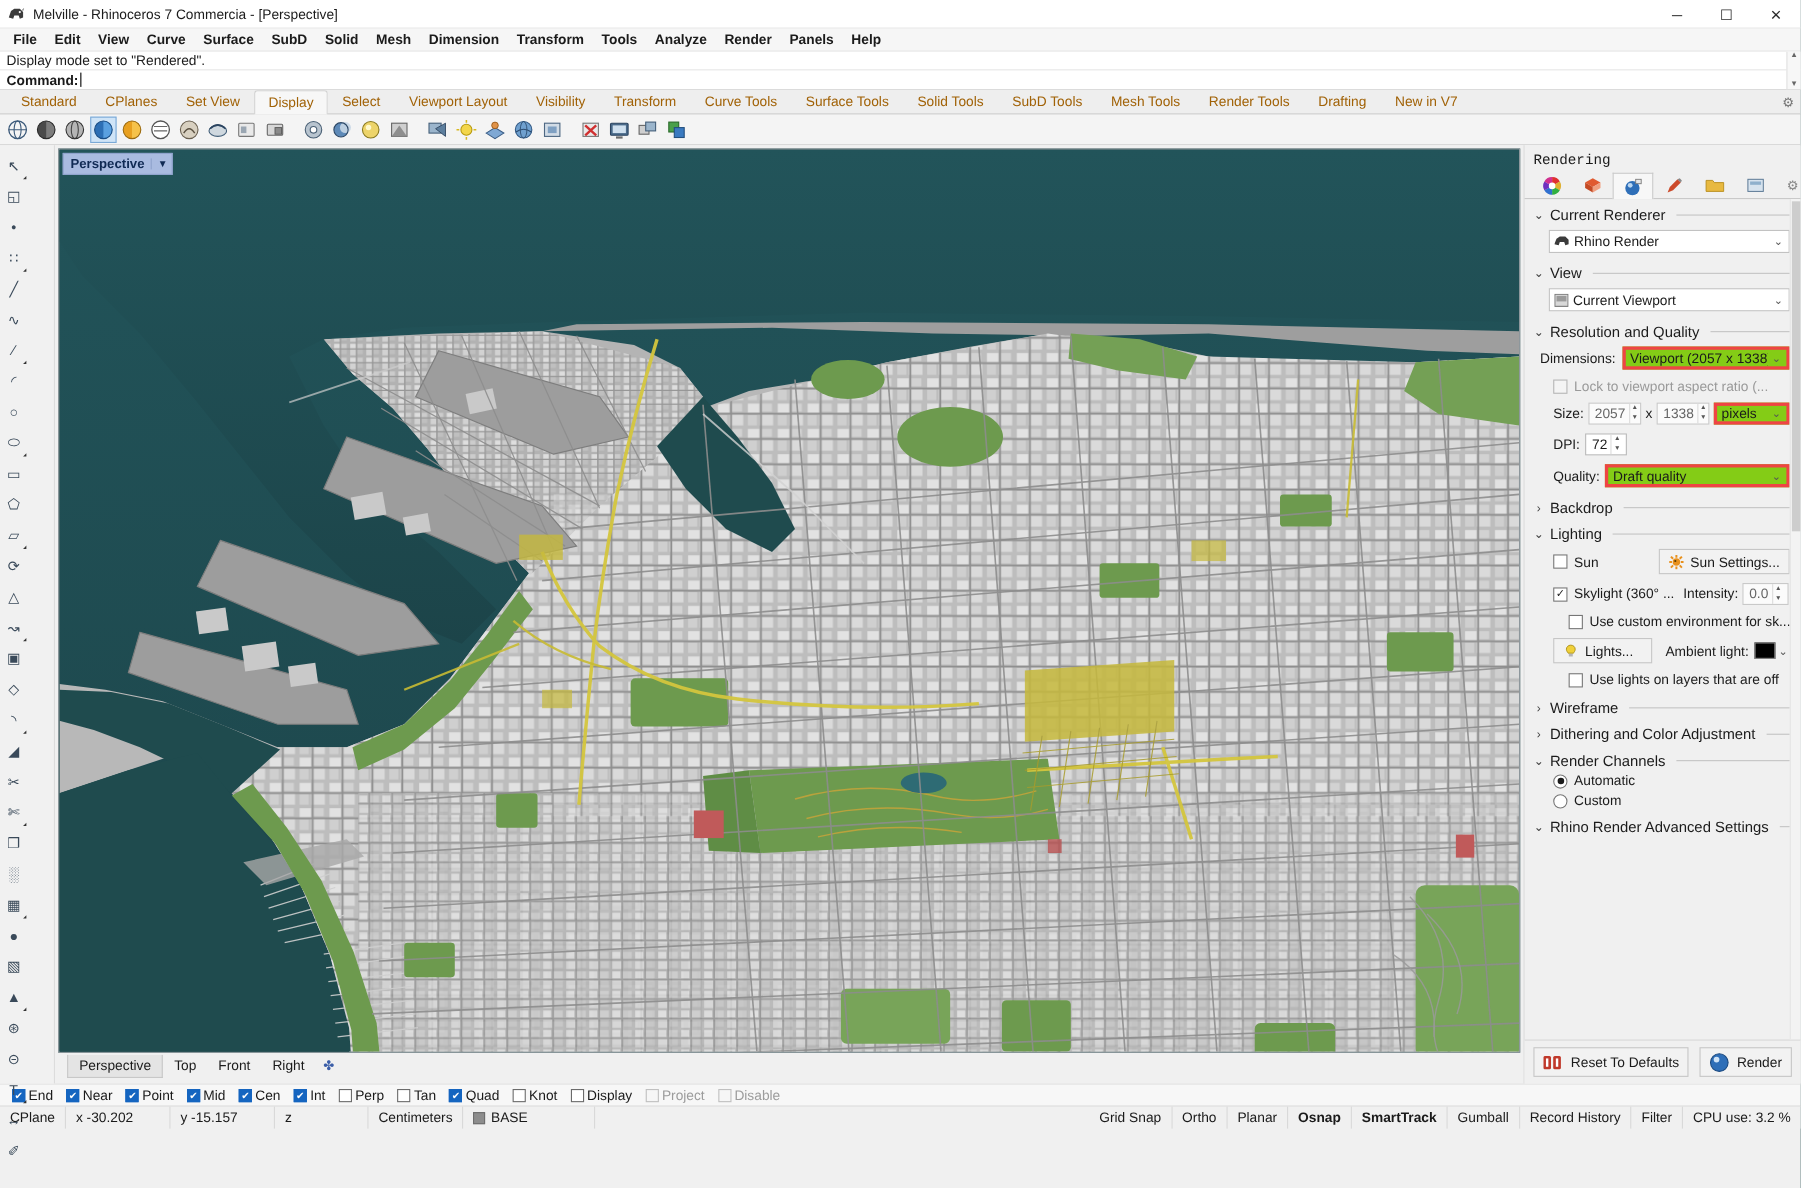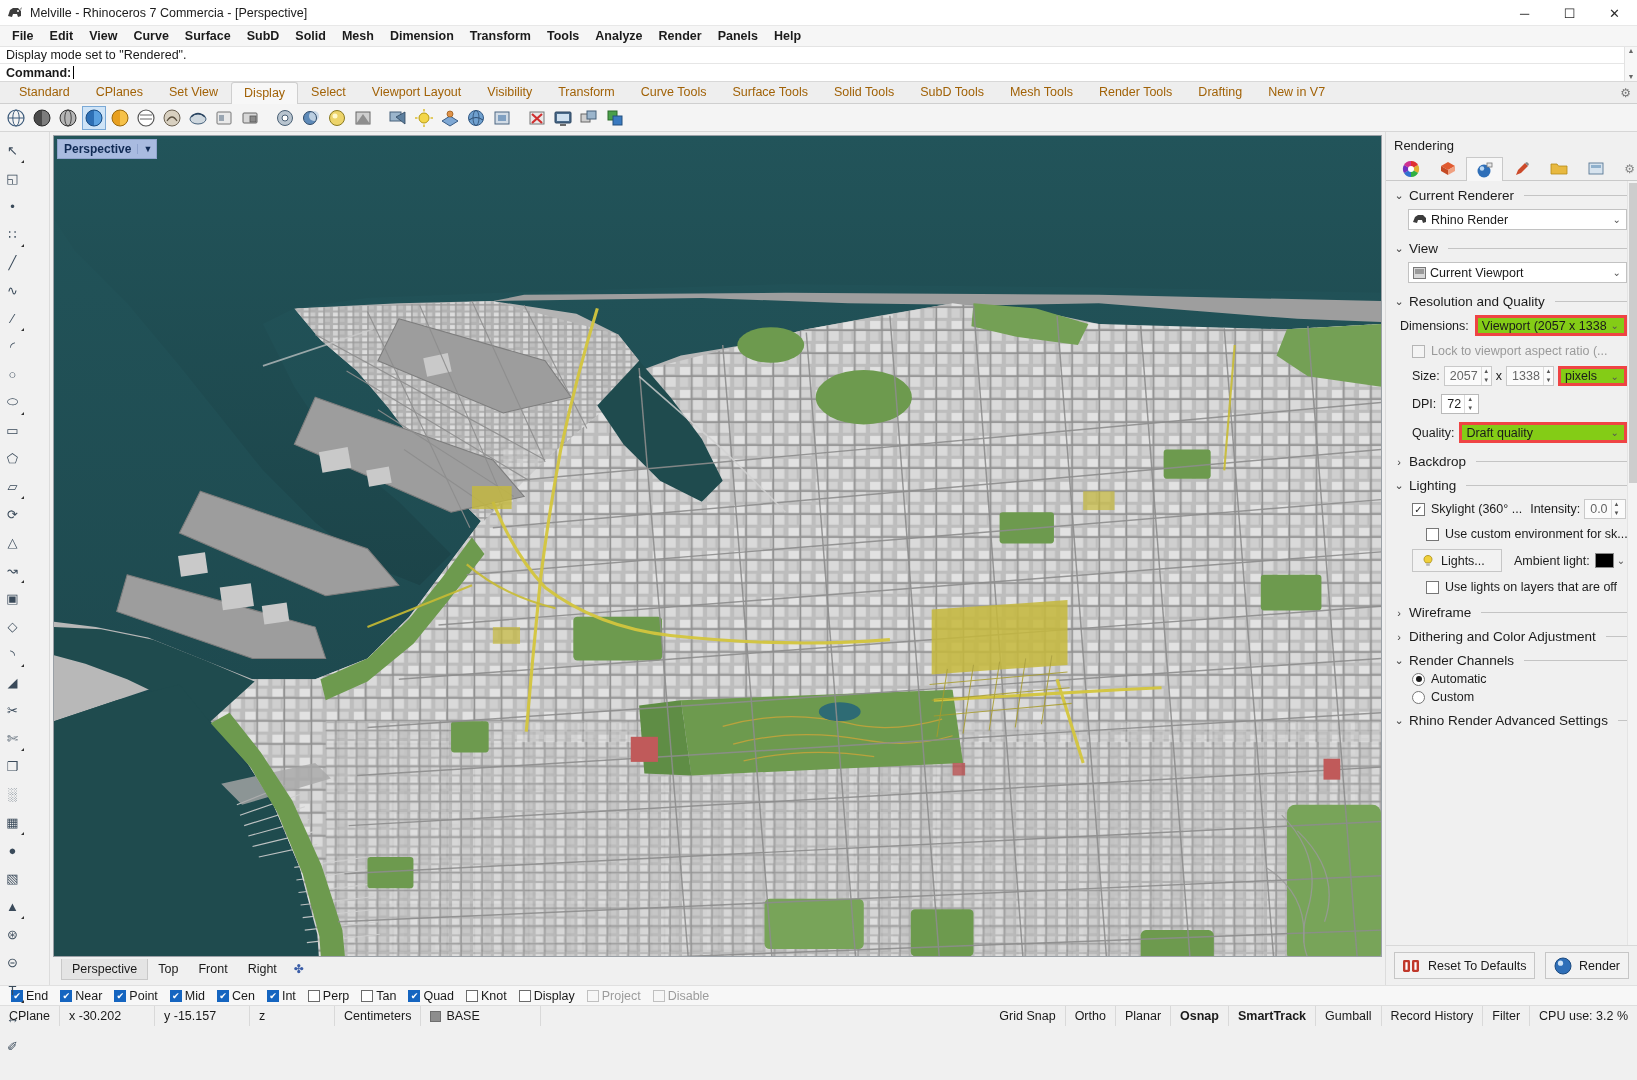--- a/index.html
+++ b/index.html
@@ -114,21 +114,21 @@
 
   
   .city { position:absolute; inset:0; }
 
   
   #rpanel {
     width:252px; background:#f0f0f0; display:flex; flex-direction:column;
     border-left:1px solid #dcdcdc; position:relative;
   }
   #rpanel .ptitle {
-    font-size:13px; color:#1b1b1b; padding:6px 0 3px 8px;
+    font-size:13px; color:#1b1b1b; padding:6px 0 3px 8px;font-family:Liberation Mono, monospace;
   }
   #ptabs {
     display:flex; align-items:flex-end; height:25px; padding-left:6px;
     border-bottom:1px solid #c9c9c9; position:relative;
   }
   #ptabs .pt {
     width:37px; height:24px; display:flex; align-items:center; justify-content:center;
     border:1px solid transparent; border-bottom:none;
   }
   #ptabs .pt.active {
@@ -951,20 +951,41 @@
         </div>
       </div>
 
       <div class="sect">
         <div class="sechead">
           <span class="chev">⌄</span>
           <span class="ttl">Lighting</span>
           <span class="rule"></span>
         </div>
 
+        <div class="row" style="padding-left:26px; gap:0">
+          <span class="cbx"></span>
+          <span class="lbl" style="margin-left:6px">Sun</span>
+          <div class="btn" style="margin-left:auto">
+            <svg width="14" height="14" viewBox="0 0 14 14">
+                <circle cx="7" cy="7" r="3.4" fill="#e8901c"></circle>
+                <g stroke="#e8901c" stroke-width="1.8">
+                  <line x1="7" y1="0.5" x2="7" y2="3"></line>
+                  <line x1="7" y1="11" x2="7" y2="13.5"></line>
+                  <line x1="0.5" y1="7" x2="3" y2="7"></line>
+                  <line x1="11" y1="7" x2="13.5" y2="7"></line>
+                  <line x1="2" y1="2" x2="4" y2="4"></line>
+                  <line x1="10" y1="10" x2="12" y2="12"></line>
+                  <line x1="12" y1="2" x2="10" y2="4"></line>
+                  <line x1="4" y1="10" x2="2" y2="12"></line>
+                </g>
+                <circle cx="6" cy="6" r="1" fill="#5a3a00"></circle>
+              </svg>
+            <span>Sun Settings...</span>
+          </div>
+        </div>
 
         <div class="row" style="padding-left:26px; gap:0">
           <span class="cbx">✓</span>
           <span class="lbl" style="margin-left:6px">Skylight (360° ...</span>
           <span class="lbl" style="margin-left:8px">Intensity:</span>
           <div class="spin" style="width:42px; margin-left:4px">
             <span class="val">0.0</span>
             <span class="arrows">
                 <span>▲</span>
                 <span>▼</span>

